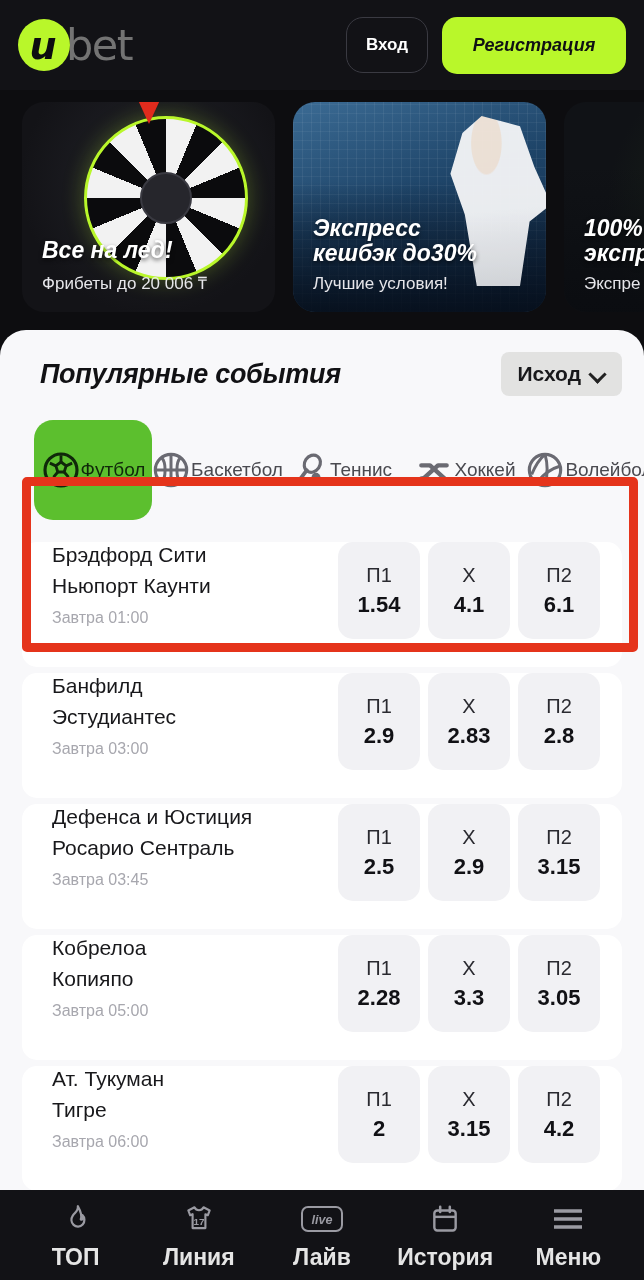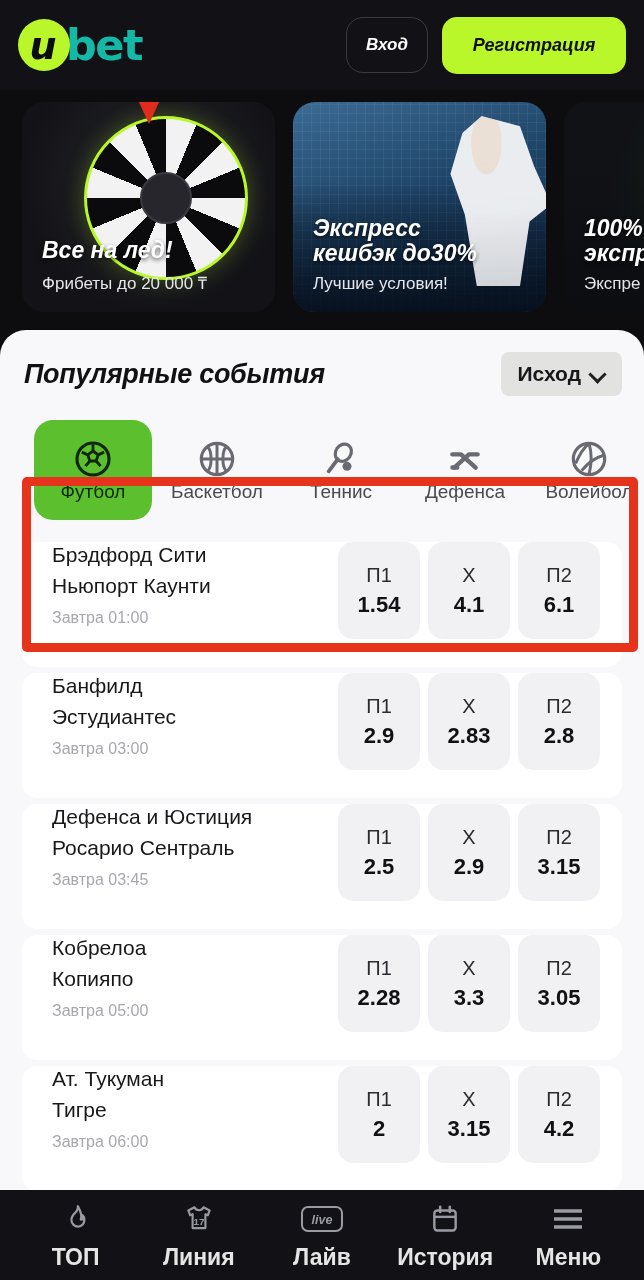--- a/index.html
+++ b/index.html
@@ -26,31 +26,31 @@
     background:#b9f72a;
     display:flex; align-items:center; justify-content:center;
     position:relative;
   }
   .logo-badge span {
     font-size:38px; font-weight:bold; font-style:italic;
     color:#0d0d10; line-height:1; margin-top:2px; margin-left:-2px;
     font-family:"DejaVu Sans", sans-serif;
   }
   .logo-word {
-    font-size:43px; font-weight:bold; color:#14b8a6;
+    font-size:43px; font-weight:normal; color:#737373;
     letter-spacing:-1.5px; margin-left:-4px;
     font-family:"DejaVu Sans", sans-serif;
   }
   .header-actions {
     margin-left:auto; display:flex; align-items:center; gap:14px;
   }
   .btn-login {
     width:82px; height:56px; border-radius:17px;
     border:1.5px solid #3a3a42; background:transparent;
-    color:#ffffff; font-size:17px; font-weight:bold; font-style:italic;
+    color:#ffffff; font-size:17px; font-weight:bold; 
     display:flex; align-items:center; justify-content:center;
     cursor:pointer;
   }
   .btn-register {
     width:184px; height:57px; border-radius:15px;
     background:#b9f72a; border:none;
     color:#101014; font-size:18px; font-weight:bold; font-style:italic;
     display:flex; align-items:center; justify-content:center;
     cursor:pointer;
     text-align:center;
@@ -136,21 +136,21 @@
     background:linear-gradient(to top, rgba(10,12,16,.9) 0%, rgba(10,12,16,.3) 45%, transparent 70%); }
 
   
   .sheet {
     position:absolute; left:0; top:330px; width:644px; height:860px;
     background:#f8f8fa;
     border-radius:26px 26px 0 0;
     overflow:hidden;
   }
   .sheet-head {
-    display:flex; align-items:center; padding:22px 22px 0 24px;
+    display:flex; align-items:center; padding:22px 22px 0 40px;
   }
   .sheet-title {
     font-size:27px; font-weight:bold; font-style:italic;
     color:#111114; letter-spacing:-.3px;
   }
   .outcome-select {
     margin-left:auto; height:44px; padding:0 16px;
     background:#e2e2e1; border-radius:8px; border:none;
     display:flex; align-items:center; gap:10px;
     font-size:21px; font-weight:bold; color:#18181b;
@@ -171,21 +171,21 @@
     pointer-events:none; z-index:20;
     box-sizing:border-box;
   }
   .tabs {
     display:flex; align-items:flex-start;
     padding:18px 0 22px 34px; gap:6px;
     overflow:hidden;
   }
   .tab {
     width:118px; height:100px; border-radius:19px;
-    display:flex; flex-direction:column; align-items:center;
+    display:flex; flex-direction:row; align-items:center;
     justify-content:center; gap:0;
     background:transparent; cursor:pointer; flex:0 0 auto;
   }
   .tab.active { background:#5cbf2e; }
   .tab-ico { height:44px; display:flex; align-items:center; justify-content:center; }
   .tab-label { font-size:19px; color:#4a4a50; }
   .tab.active .tab-label { color:#10280a; }
 
   
   .matches { padding:0 22px; }
@@ -242,21 +242,21 @@
 
 <div class="banners">
 
   <div class="banner b1">
     <div class="wheel">
       <div class="wheel-hub"></div>
     </div>
     <div class="wheel-ptr"></div>
     <div class="banner-txt">
       <div class="banner-title">Все на лед!</div>
-      <div class="banner-sub">Фрибеты до 20 000 ₸</div>
+      <div class="banner-sub">Фрибеты до 20 006 ₸</div>
     </div>
   </div>
 
   <div class="banner b2">
     <div class="b2-grad"></div>
     <div class="banner-txt">
       <div class="banner-title">Экспресс</div>
       <div class="banner-title">кешбэк до30%</div>
       <div class="banner-sub">Лучшие условия!</div>
     </div>
@@ -321,21 +321,21 @@
       </div>
 
       <div class="tab">
         <span class="tab-ico">
           <svg width="40" height="40" viewBox="0 0 24 24">
             <path d="M4.4 9.2h5.2L18.4 17.2" stroke="#6a6a72" stroke-width="2.6" fill="none" stroke-linecap="round" stroke-linejoin="round"></path>
             <path d="M19.6 9.2h-5.2L5.6 17.2" stroke="#6a6a72" stroke-width="2.6" fill="none" stroke-linecap="round" stroke-linejoin="round"></path>
             <rect x="3.2" y="15.8" width="5.4" height="2.6" rx="1.2" fill="#6a6a72"></rect>
           </svg>
         </span>
-        <span class="tab-label">Дефенса</span>
+        <span class="tab-label">Хоккей</span>
       </div>
 
       <div class="tab">
         <span class="tab-ico">
           <svg width="40" height="40" viewBox="0 0 24 24">
             <circle cx="12" cy="12" r="9.4" fill="none" stroke="#6a6a72" stroke-width="1.9"></circle>
             <path d="M12 2.6C8 6 6 9.8 4 14.6" fill="none" stroke="#6a6a72" stroke-width="1.8"></path>
             <path d="M12 2.6c1.6 5.2 1.6 12.4 0 18.8" fill="none" stroke="#6a6a72" stroke-width="1.8"></path>
             <path d="M21.2 9.6c-4.8 1.4-9.8 4.6-13.6 9.4" fill="none" stroke="#6a6a72" stroke-width="1.8"></path>
           </svg>

